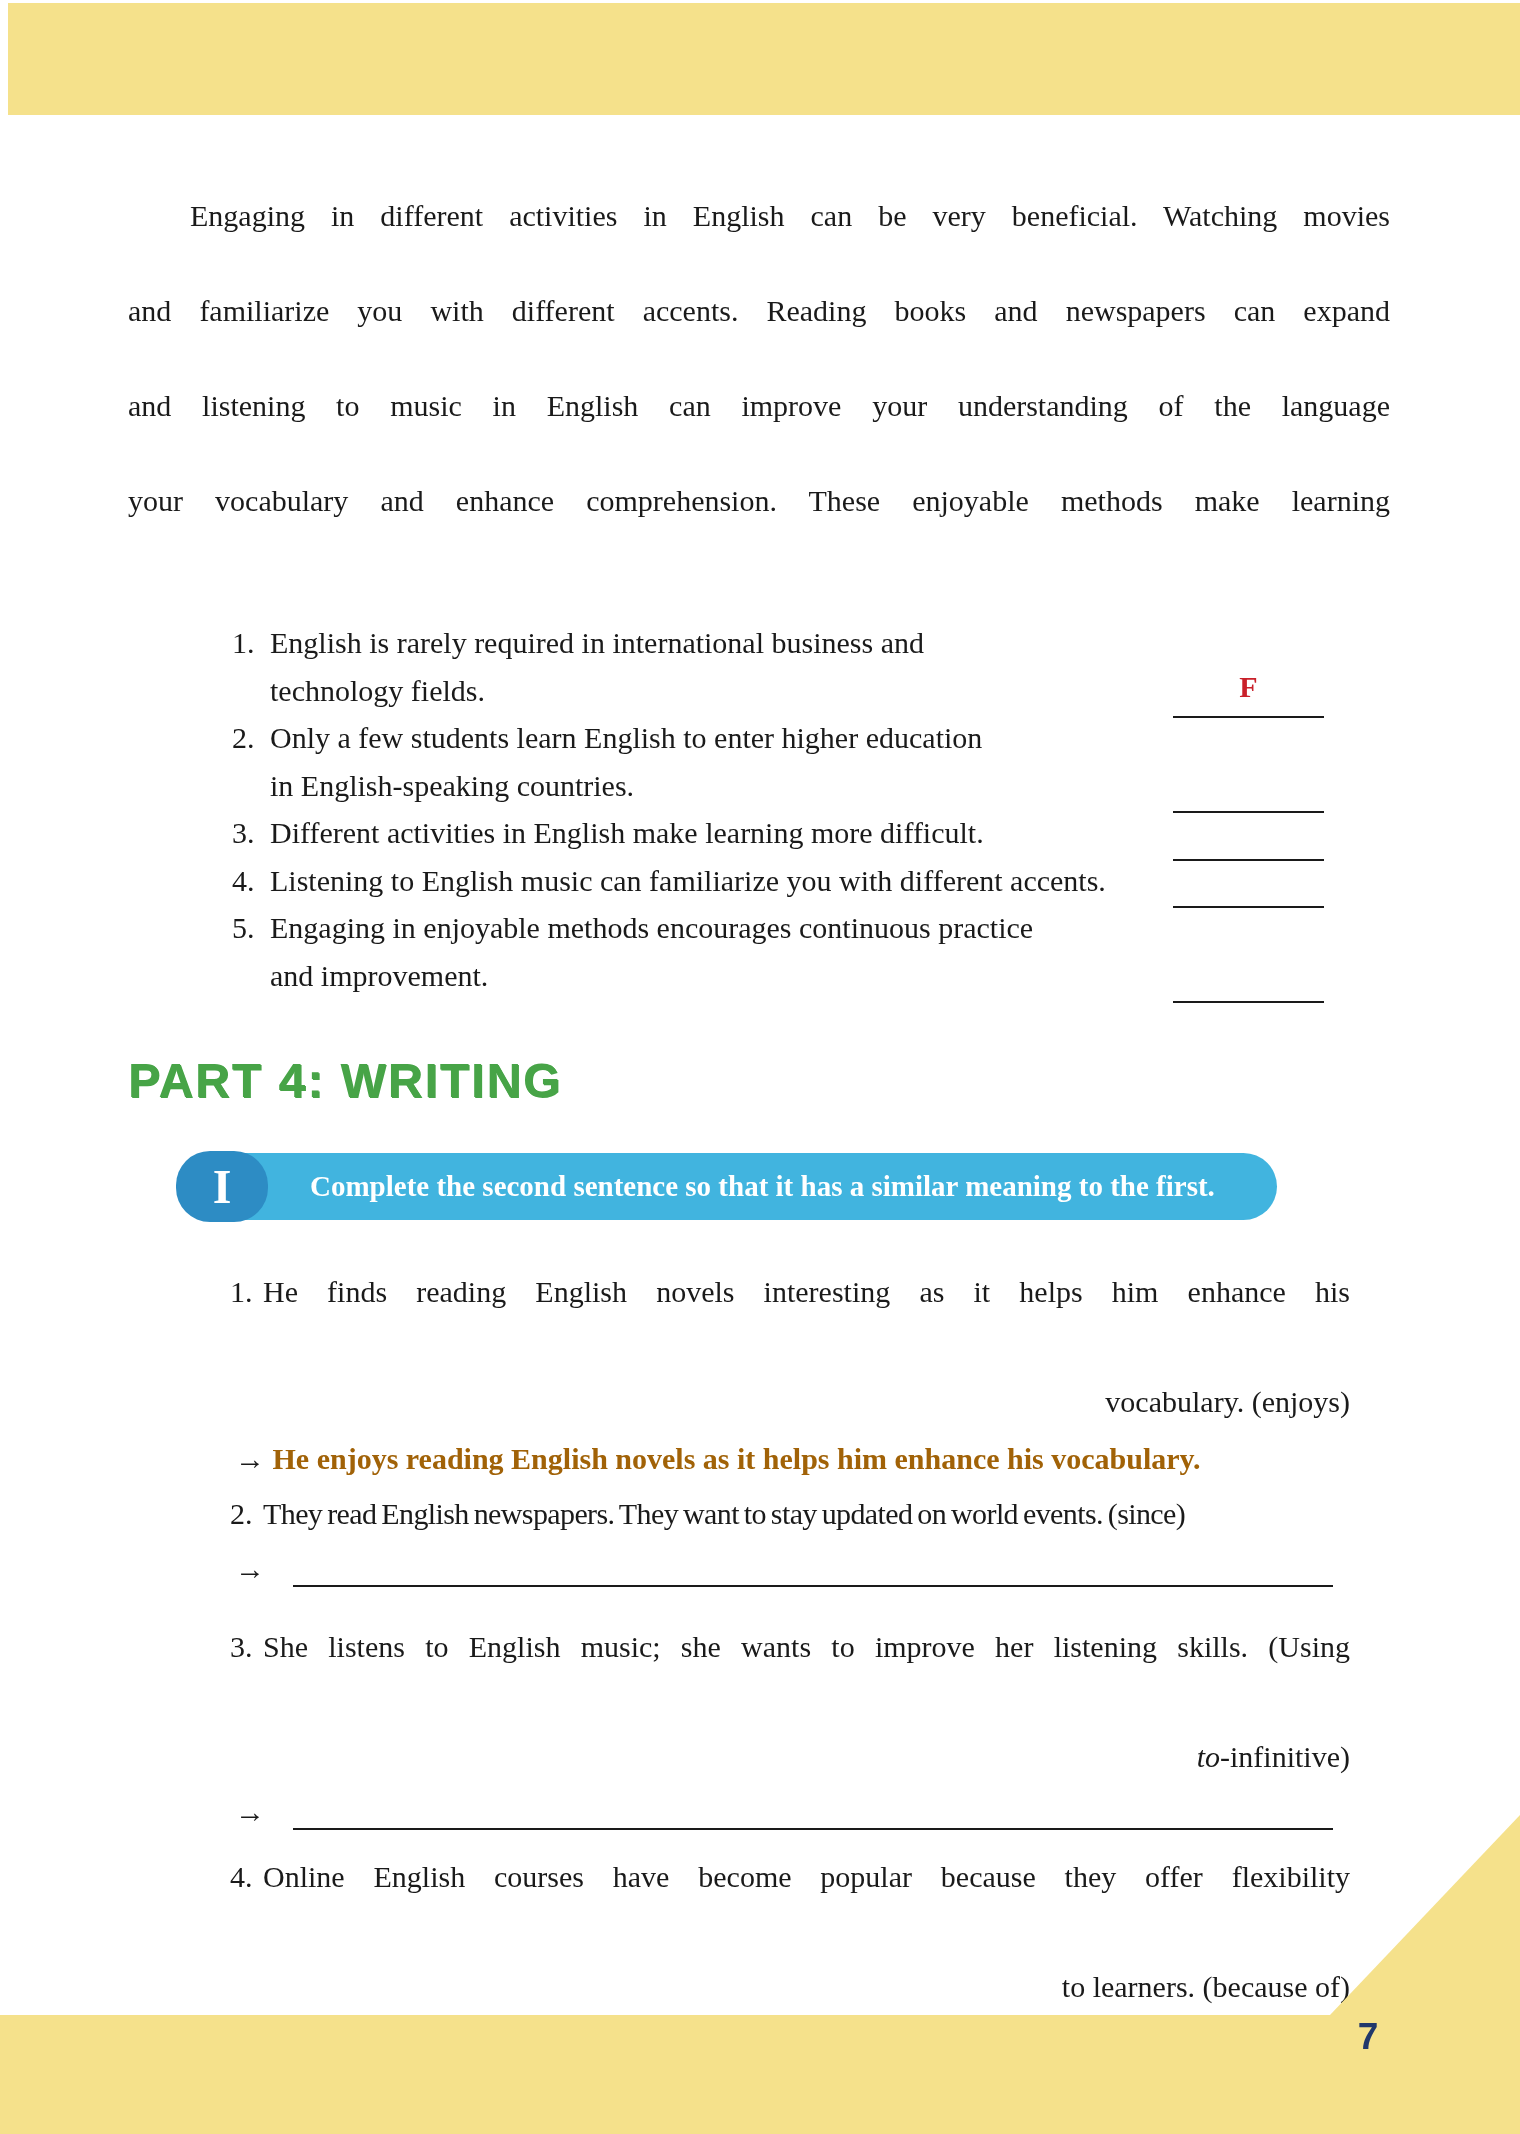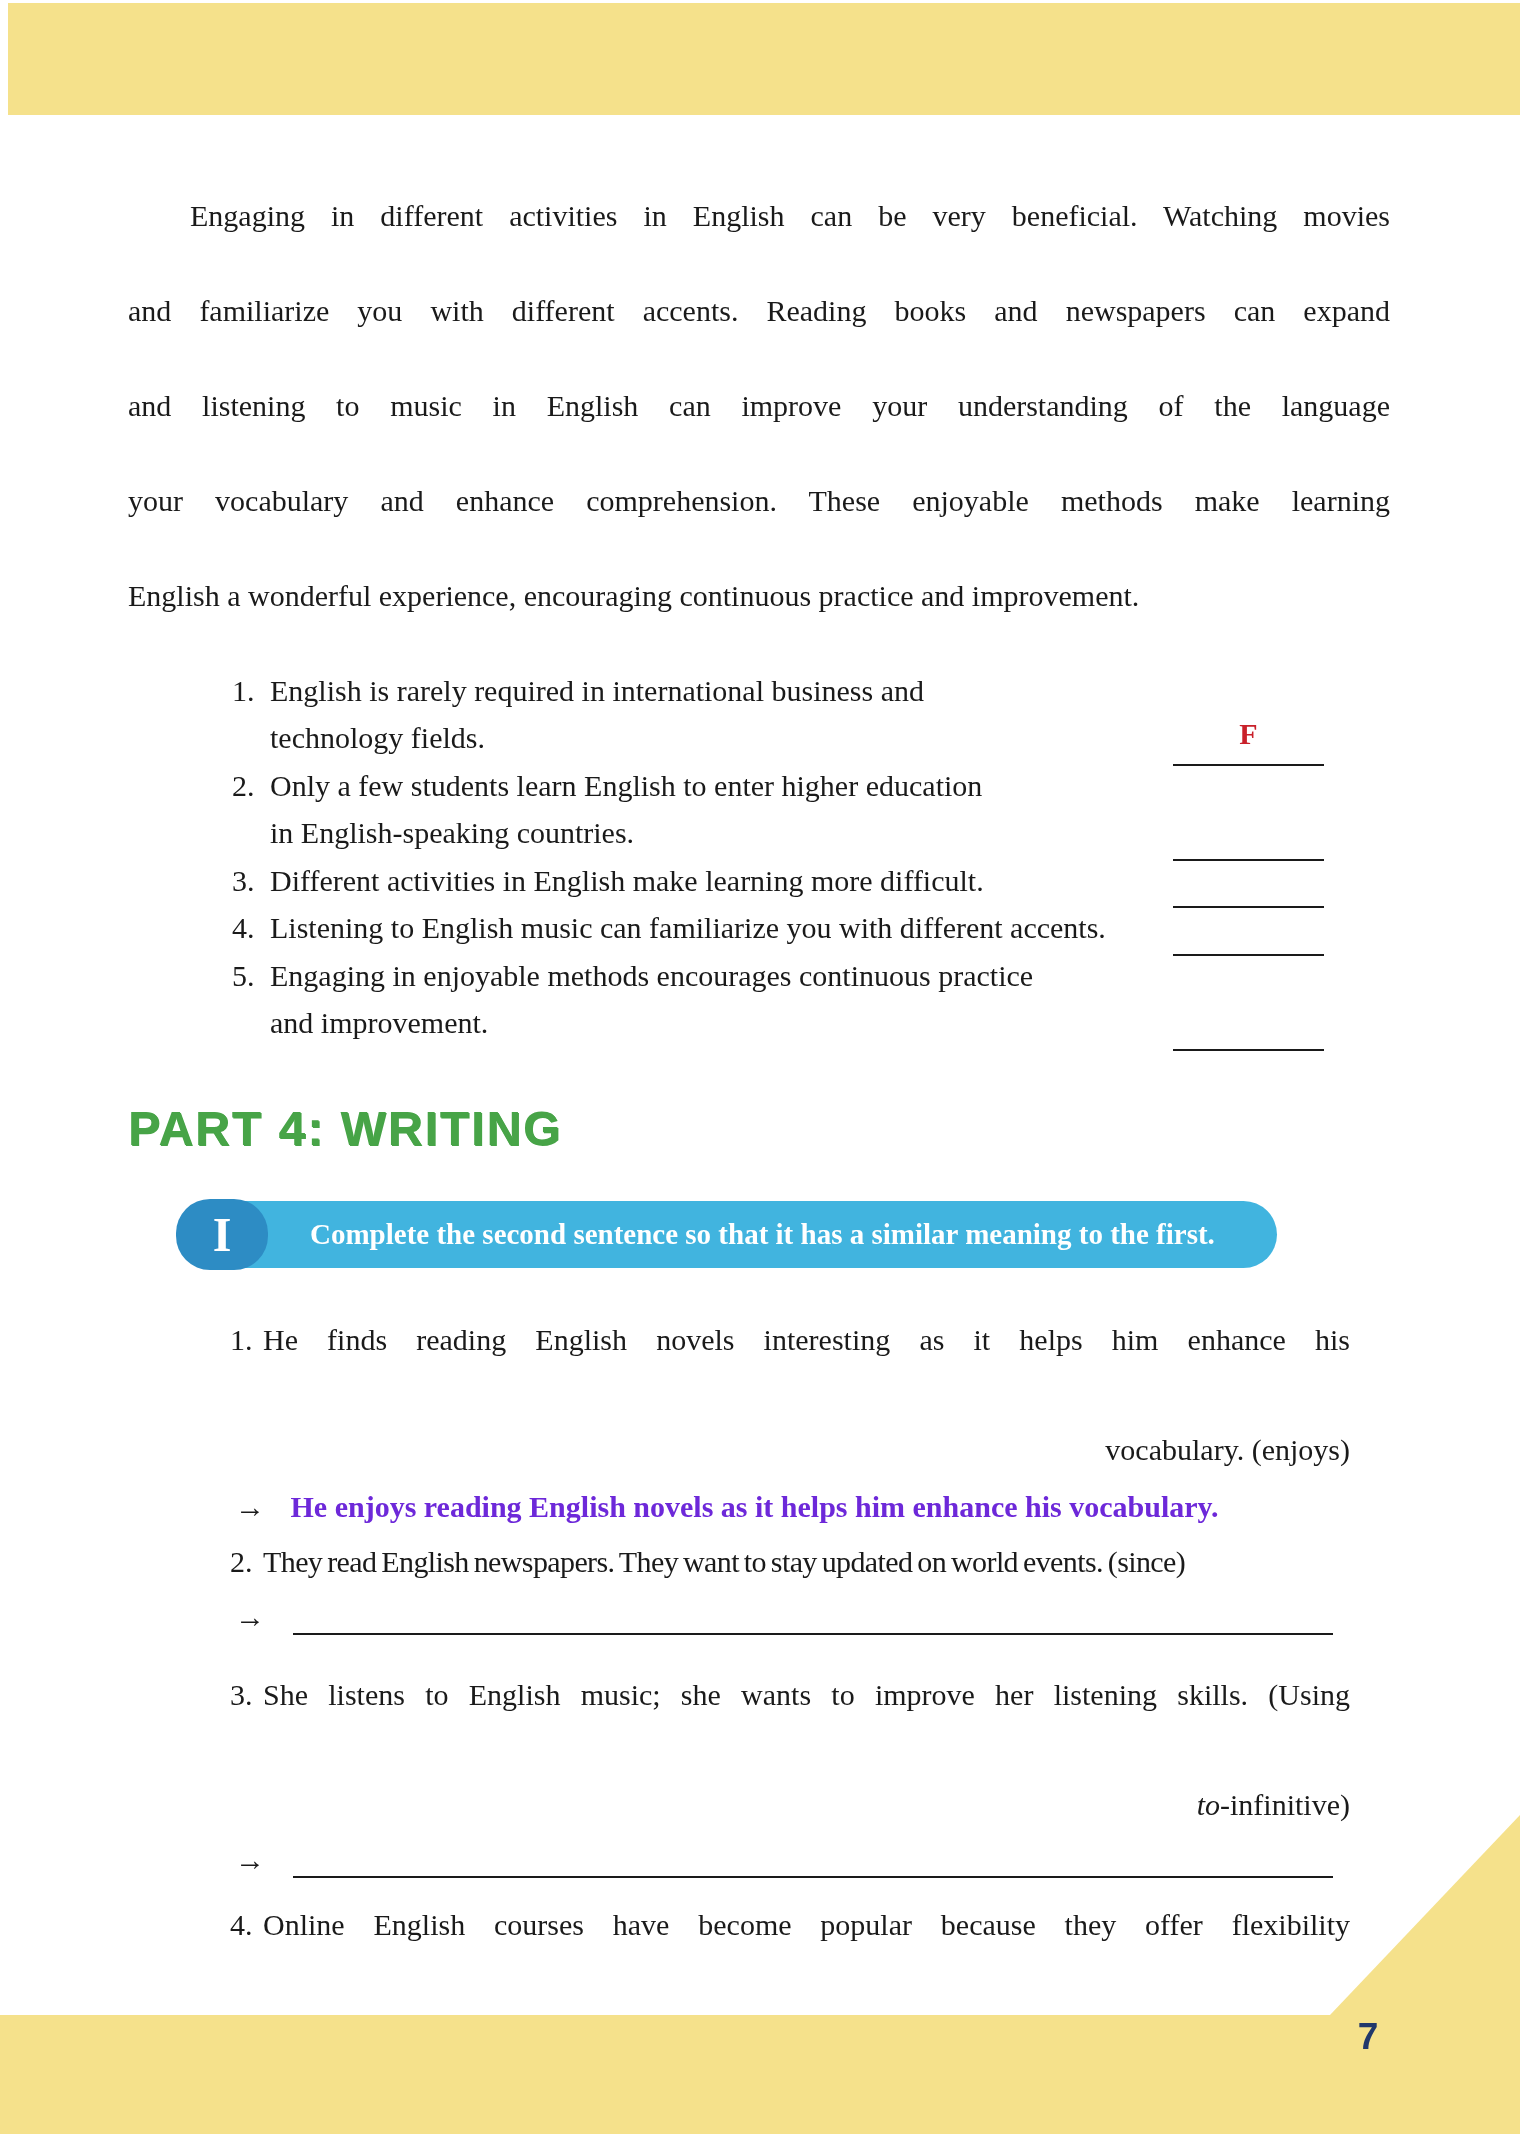--- a/index.html
+++ b/index.html
@@ -51,40 +51,39 @@
   .exline.just{text-align:justify;}
   .exline.just::after{content:""; display:inline-block; width:100%;}
   .exline.tight{white-space:nowrap; letter-spacing:-0.6px; word-spacing:-2px;}
   .arrow-row{position:relative; padding-left:107px; line-height:55px; white-space:nowrap;}
   .arrow{display:inline-block;}
   .fill-line{display:inline-block; margin-left:28px; border-bottom:2px solid #1a1a1a;
     transform:translateY(8px); width:1040px;}
   .fill-line.short{width:900px;}
   .suffix{margin-left:14px;}
   .answer-row{position:relative; padding-left:107px; line-height:55px; margin-top:2px; white-space:nowrap;}
-  .answer-text{margin-left:18px; color:#6d28d9; font-weight:bold;}
+  .answer-text{color:#a16207; font-weight:bold;}
   .it{font-style:italic;}
   .gap23{margin-top:23px;}
   .gap10{margin-top:10px;}
 </style>
 </head>
 <body>
 
 <div class="page">
 
   <div class="band-top"></div>
 
   <div class="content">
 
     <div class="para">
       <div class="pline just first">Engaging in different activities in English can be very beneficial. Watching movies</div>
       <div class="pline just">and familiarize you with different accents. Reading books and newspapers can expand</div>
       <div class="pline just">and listening to music in English can improve your understanding of the language</div>
       <div class="pline just">your vocabulary and enhance comprehension. These enjoyable methods make learning</div>
-      <div class="pline">English a wonderful experience, encouraging continuous practice and improvement.</div>
     </div>
 
     <div class="tlist">
 
       <div class="trow">
         <span class="tnum">1.</span>
         <div class="tline">English is rarely required in international business and</div>
         <div class="tline">technology fields.</div>
         <span class="tans">F</span>
         <span class="tblank"></span>

